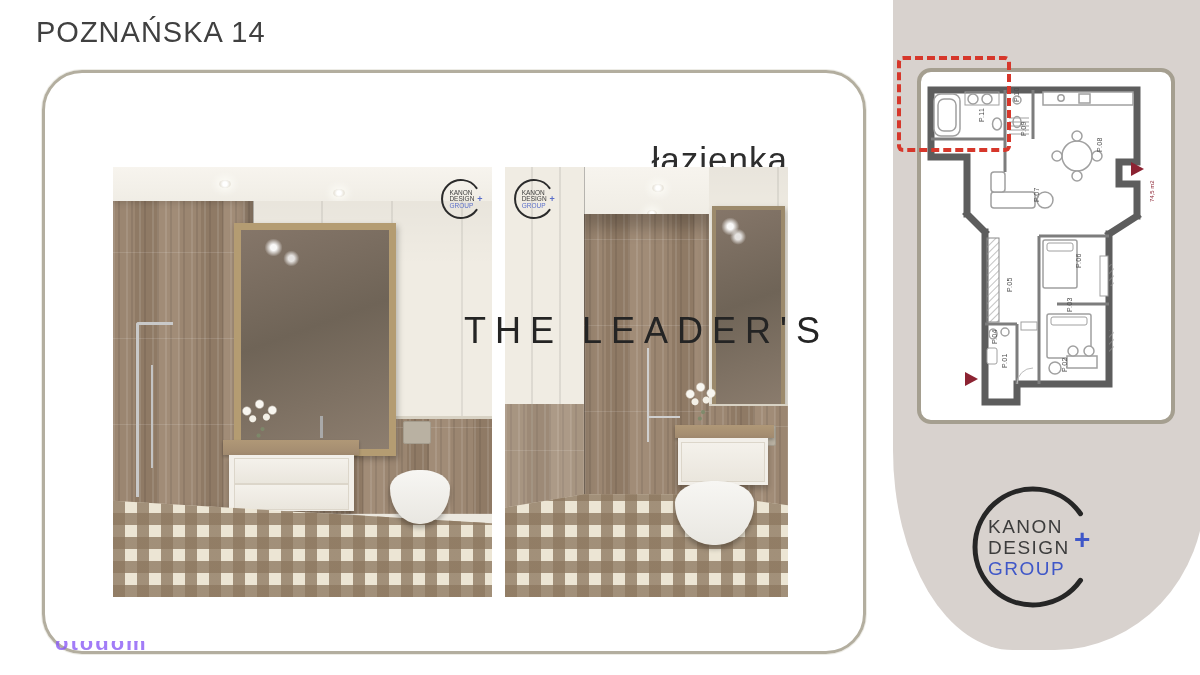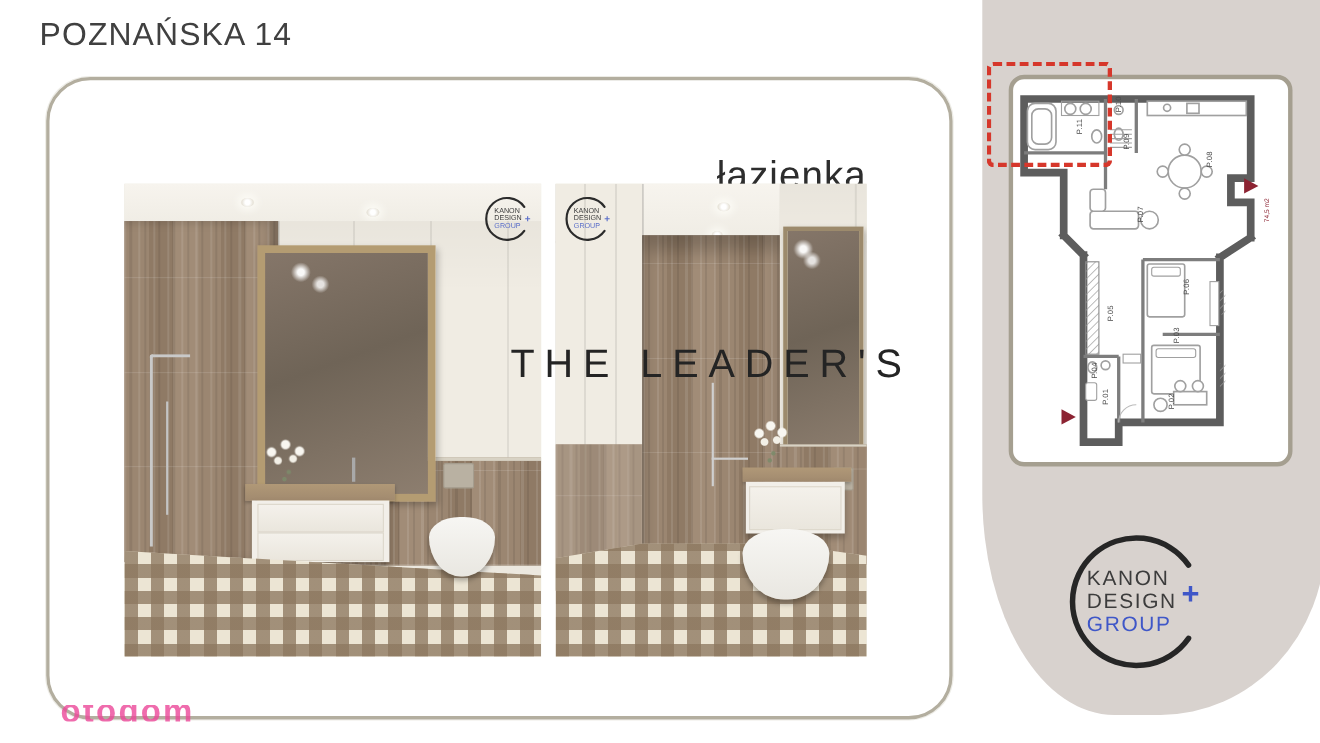--- a/index.html
+++ b/index.html
@@ -6,21 +6,21 @@
   #page{position:relative;width:1200px;height:675px;overflow:hidden;background:#ffffff;
         font-family:"Liberation Sans",sans-serif;}
   .abs{position:absolute;}
 
   
   #main-title{left:36px;top:16px;font-size:29px;letter-spacing:1px;color:#404040;}
   #section-label{left:600px;top:140px;width:188px;text-align:right;font-size:35px;color:#2d2d2d;letter-spacing:1px;}
   #brand-watermark{left:420px;top:310px;font-size:36px;font-weight:300;letter-spacing:9px;color:#242424;z-index:6;white-space:nowrap;margin-left:44px;}
   #footer-title{left:62px;top:612px;font-size:32px;color:#2d2d2d;letter-spacing:-0.5px;z-index:4;white-space:nowrap;}
   #portal-watermark-clip{left:55px;top:641px;height:15px;width:220px;overflow:hidden;z-index:5;}
-  #portal-watermark{margin-top:-11px;font-size:30px;font-weight:bold;letter-spacing:2px;color:#ec4899;opacity:.8;}
+  #portal-watermark{margin-top:-11px;font-size:22px;font-weight:bold;letter-spacing:2px;color:#8b5cf6;opacity:.8;}
 
   
   #main-frame{left:42px;top:70px;width:818px;height:578px;border:3px solid #b3ae9f;border-radius:40px;
               box-shadow:inset 0 1px 0 rgba(255,255,255,.8), 0 0 0 1px rgba(220,217,205,.5);}
 
   
   .render{overflow:hidden;background:#ece8df;z-index:2;}
   #render-1{left:113px;top:167px;width:379px;height:430px;}
   #render-2{left:505px;top:167px;width:283px;height:430px;}
   .ceiling{left:0;top:0;right:0;height:9%;background:linear-gradient(#f7f4ee,#efece4);border-bottom:2px solid #ddd8cc;}

